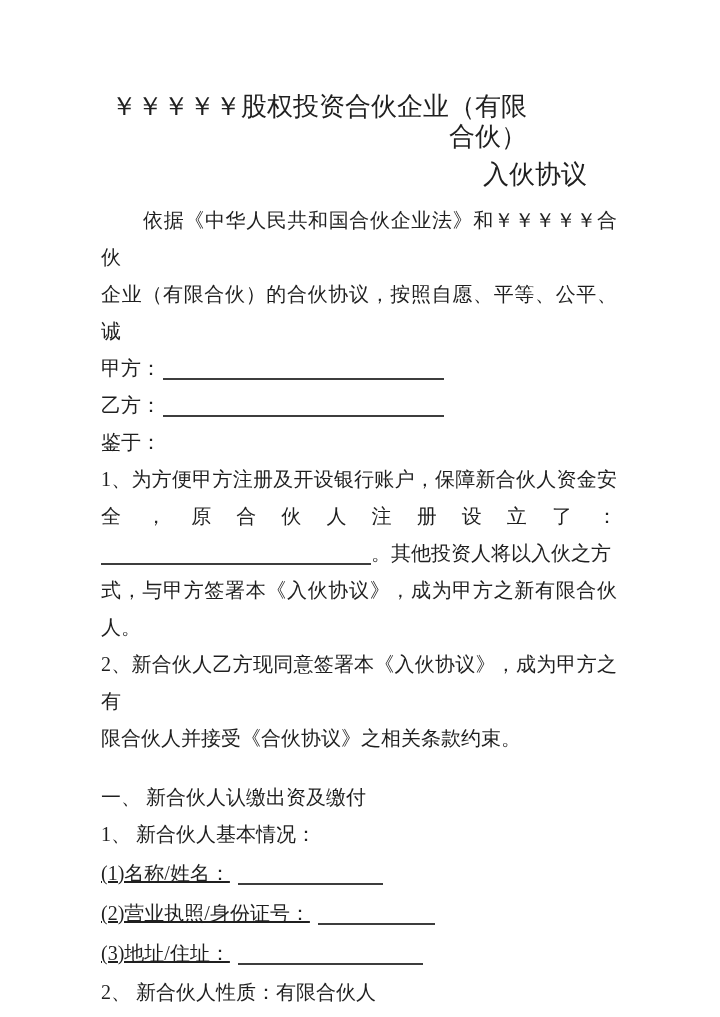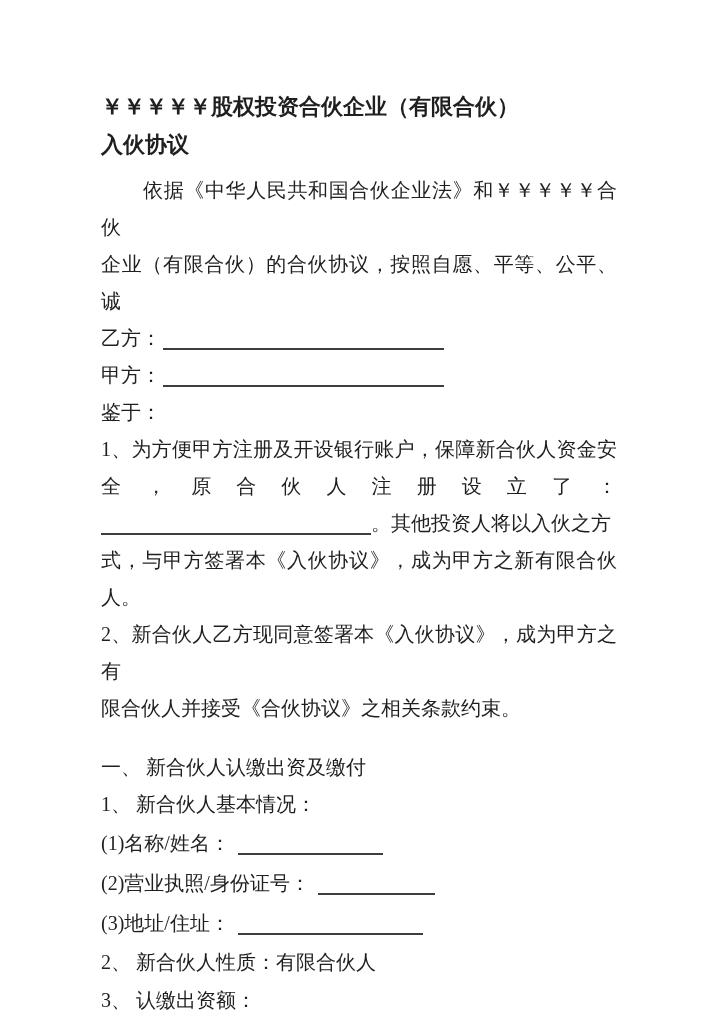--- a/index.html
+++ b/index.html
@@ -9,39 +9,39 @@
     height: 1017px;
     box-sizing: border-box;
     background: #ffffff;
     padding: 92px 103px 0 101px;
     font-family: "Liberation Serif", "DejaVu Serif", serif;
     font-size: 20px;
     color: #1f1f1f;
     overflow: hidden;
   }
   .title {
-    font-weight: bold;
-    font-size: 22px;
+    font-weight: normal;
+    font-size: 26px;
     line-height: 30px;
-    text-align: left;
+    text-align: right;
     margin: 0;
   }
   .t1 { margin-right: 90px; }
   .t2 { margin: 8px 30px 0 0; }
   .para { margin: 0; }
   .preamble { margin-top: 12px; }
   .line {
     line-height: 37px;
     text-align: justify;
     margin: 0;
   }
   .jl { text-align-last: justify; }
   .indent { text-indent: 42px; }
   .sec-heading { margin-top: 22px; }
-  .lh40 { line-height: 40px; }
+  .lh40 { line-height: 40px; text-decoration: underline; }
   .lh38 { line-height: 38px; }
   .blank {
     display: inline-block;
     height: 0.9em;
     border-bottom: 2px solid #3d3d3d;
     vertical-align: -5px;
     margin-left: 8px;
   }
   .bl-party   { width: 281px; margin-left: 2px; }
   .bl-clause  { width: 270px; margin-left: 0; }
@@ -56,25 +56,25 @@
 
   <h1 class="title t1">￥￥￥￥￥股权投资合伙企业（有限合伙）</h1>
   <h2 class="title t2">入伙协议</h2>
 
   <div class="para preamble">
     <div class="line indent jl">依据《中华人民共和国合伙企业法》和￥￥￥￥￥合伙</div>
     <div class="line jl">企业（有限合伙）的合伙协议，按照自愿、平等、公平、诚</div>
   </div>
 
   <div class="line">
-    <span>乙方：</span><span class="blank bl-party"></span>
+    <span>甲方：</span><span class="blank bl-party"></span>
   </div>
 
   <div class="line">
-    <span>甲方：</span><span class="blank bl-party"></span>
+    <span>乙方：</span><span class="blank bl-party"></span>
   </div>
 
   <div class="line">
     <span>鉴于：</span>
   </div>
 
   <div class="para">
     <div class="line jl">1、为方便甲方注册及开设银行账户，保障新合伙人资金安</div>
     <div class="line jl">全，原合伙人注册设立了：</div>
     <div class="line">

